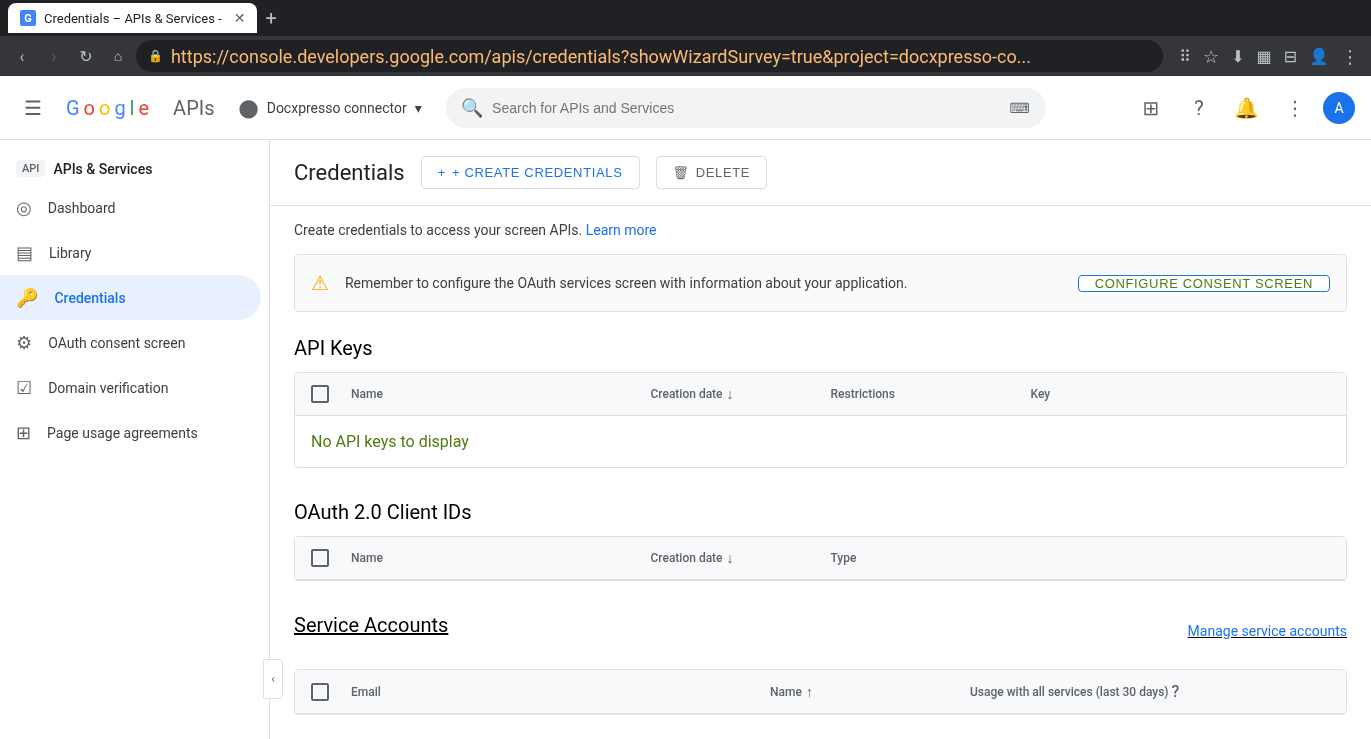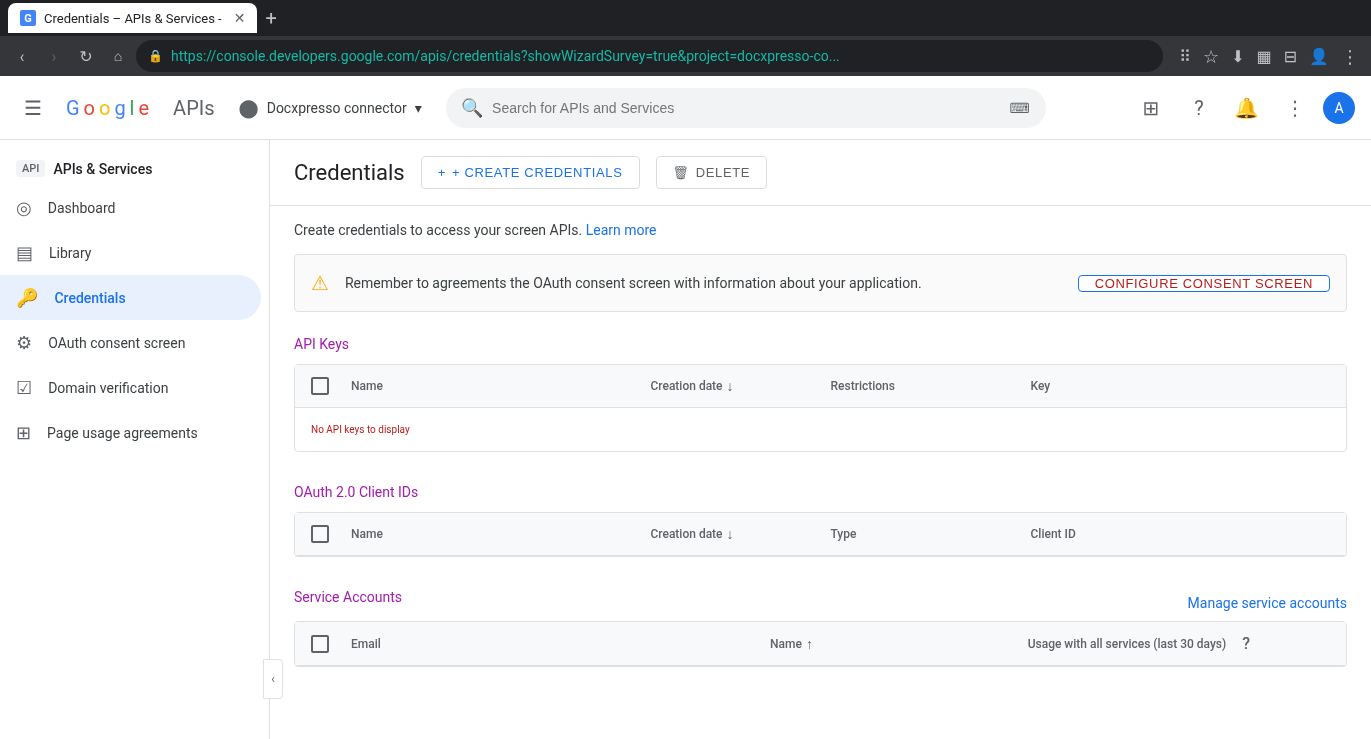--- a/index.html
+++ b/index.html
@@ -7,21 +7,21 @@
 
     
     .browser-chrome { background: #202124; height: 36px; display: flex; align-items: center; padding: 0 8px; gap: 4px; }
     .browser-tab { background: #fff; border-radius: 8px 8px 0 0; padding: 0 12px; height: 30px; display: flex; align-items: center; gap: 8px; font-size: 13px; color: #202124; min-width: 180px; }
     .tab-close { font-size: 14px; color: #5f6368; cursor: pointer; margin-left: 4px; }
     .new-tab-btn { color: #bdc1c6; font-size: 20px; cursor: pointer; padding: 0 4px; }
     .browser-nav { background: #35363a; height: 40px; display: flex; align-items: center; padding: 4px 8px; gap: 4px; }
     .nav-btn { width: 28px; height: 28px; border-radius: 50%; display: flex; align-items: center; justify-content: center; color: #bdc1c6; cursor: pointer; font-size: 16px; }
     .nav-btn.disabled { color: #5f6368; cursor: default; }
     .address-bar { flex: 1; background: #202124; border-radius: 20px; height: 32px; display: flex; align-items: center; padding: 0 12px; gap: 8px; color: #bdc1c6; font-size: 13px; }
-    .address-bar .url { color: #14b8a6; font-size: 14px; overflow: hidden; text-overflow: ellipsis; white-space: nowrap; }
+    .address-bar .url { color: #fdba74; font-size: 18px; overflow: hidden; text-overflow: ellipsis; white-space: nowrap; }
     .nav-icons { display: flex; align-items: center; gap: 4px; margin-left: 8px; }
     .nav-icon { color: #bdc1c6; font-size: 18px; cursor: pointer; padding: 4px; }
 
     
     .app-bar { height: 64px; display: flex; align-items: center; padding: 0 16px; background: #fff; border-bottom: 1px solid #e0e0e0; gap: 16px; position: relative; z-index: 10; }
     .hamburger { color: #5f6368; font-size: 20px; cursor: pointer; padding: 8px; }
     .google-apis-logo { display: flex; align-items: center; gap: 4px; font-size: 20px; font-weight: 400; color: #5f6368; }
     .g-blue { color: #4285f4; }
     .g-red { color: #ea4335; }
     .g-yellow { color: #fbbc04; }
@@ -52,37 +52,37 @@
     .header-btn.delete { color: #5f6368; }
 
     .content-body { padding: 16px 24px; }
     .info-text { font-size: 14px; color: #3c4043; margin-bottom: 16px; }
     .info-text a { color: #1a73e8; text-decoration: none; }
 
     
     .warning-banner { background: #fafafa; border: 1px solid #e0e0e0; border-radius: 4px; display: flex; align-items: center; padding: 16px; margin-bottom: 24px; gap: 16px; }
     .warning-icon { color: #f9ab00; font-size: 20px; flex-shrink: 0; }
     .warning-text { flex: 1; font-size: 14px; color: #3c4043; }
-    .configure-btn { padding: 0 16px; border: 1px solid #1a73e8; border-radius: 4px; background: #fff; cursor: pointer; font-size: 13px; font-weight: 500; color: #b91c1c; letter-spacing: 0.05em; white-space: nowrap; }
-
-    
-    .section-title { font-size: 14px; font-weight: 400; color: #a21caf; margin-bottom: 12px; }
+    .configure-btn { padding: 0 16px; border: 1px solid #1a73e8; border-radius: 4px; background: #fff; cursor: pointer; font-size: 13px; font-weight: 500; color: #4d7c0f; letter-spacing: 0.05em; white-space: nowrap; }
+
+    
+    .section-title { font-size: 20px; font-weight: 400; color: #000000; margin-bottom: 12px; }
 
     
     .table-container { border: 1px solid #e0e0e0; border-radius: 4px; margin-bottom: 32px; }
     .table-header { display: grid; padding: 12px 16px; background: #f8f9fa; border-bottom: 1px solid #e0e0e0; font-size: 12px; font-weight: 500; color: #5f6368; align-items: center; }
     .api-keys-header { grid-template-columns: 40px 1fr 180px 200px 1fr; }
     .oauth-header { grid-template-columns: 40px 1fr 180px 200px 1fr; }
     .table-header .col-with-sort { display: flex; align-items: center; gap: 4px; cursor: pointer; }
     .sort-icon { font-size: 14px; }
-    .no-data { padding: 16px; font-size: 10px; color: #b91c1c; }
+    .no-data { padding: 16px; font-size: 16px; color: #4d7c0f; }
     .checkbox { width: 18px; height: 18px; border: 2px solid #5f6368; border-radius: 2px; cursor: pointer; }
 
     
-    .service-accounts-header-row { display: flex; align-items: center; justify-content: space-between; margin-bottom: 4px; }
+    .service-accounts-header-row { display: flex; align-items: center; justify-content: space-between; margin-bottom: 20px; text-decoration: underline; }
     .manage-link { color: #1a73e8; font-size: 14px; cursor: pointer; text-decoration: none; }
 
     
     .content::-webkit-scrollbar { width: 8px; }
     .content::-webkit-scrollbar-track { background: #f1f3f4; }
     .content::-webkit-scrollbar-thumb { background: #bdc1c6; border-radius: 4px; }
 
     
     .info-icon { font-size: 16px; color: #5f6368; cursor: pointer; }
   </style>
@@ -199,21 +199,21 @@
 
     <div class="content-body">
 
       <p class="info-text">
         <span>Create credentials to access your screen APIs.</span>
         <a href="#">Learn more</a>
       </p>
 
       <div class="warning-banner">
         <span class="warning-icon">⚠</span>
-        <span class="warning-text">Remember to agreements the OAuth consent screen with information about your application.</span>
+        <span class="warning-text">Remember to configure the OAuth services screen with information about your application.</span>
         <button class="configure-btn">CONFIGURE CONSENT SCREEN</button>
       </div>
 
       <div>
         <div class="section-title">API Keys</div>
         <div class="table-container">
           <div class="table-header api-keys-header">
             <div class="checkbox"></div>
             <div class="col-with-sort">
               <span>Name</span>
@@ -243,43 +243,40 @@
             <div class="col-with-sort">
               <span>Name</span>
             </div>
             <div class="col-with-sort">
               <span>Creation date</span>
               <span class="sort-icon">↓</span>
             </div>
             <div>
               <span>Type</span>
             </div>
-            <div>
-              <span>Client ID</span>
-            </div>
           </div>
         </div>
       </div>
 
       <div>
         <div class="service-accounts-header-row">
           <div class="section-title">Service Accounts</div>
           <a href="#" class="manage-link">Manage service accounts</a>
         </div>
         <div class="table-container">
           <div class="table-header" style="grid-template-columns: 40px 1fr 200px 280px 80px;">
             <div class="checkbox"></div>
             <div>
               <span>Email</span>
             </div>
             <div class="col-with-sort">
               <span>Name</span>
               <span class="sort-icon">↑</span>
             </div>
-            <div style="display:flex;align-items:center;gap:16px;justify-content:flex-end;">
+            <div style="display:flex;align-items:center;gap:3px;">
               <span>Usage with all services (last 30 days)</span>
               <span class="info-icon">?</span>
             </div>
             <div></div>
           </div>
 
         </div>
       </div>
     </div>
   </div>

